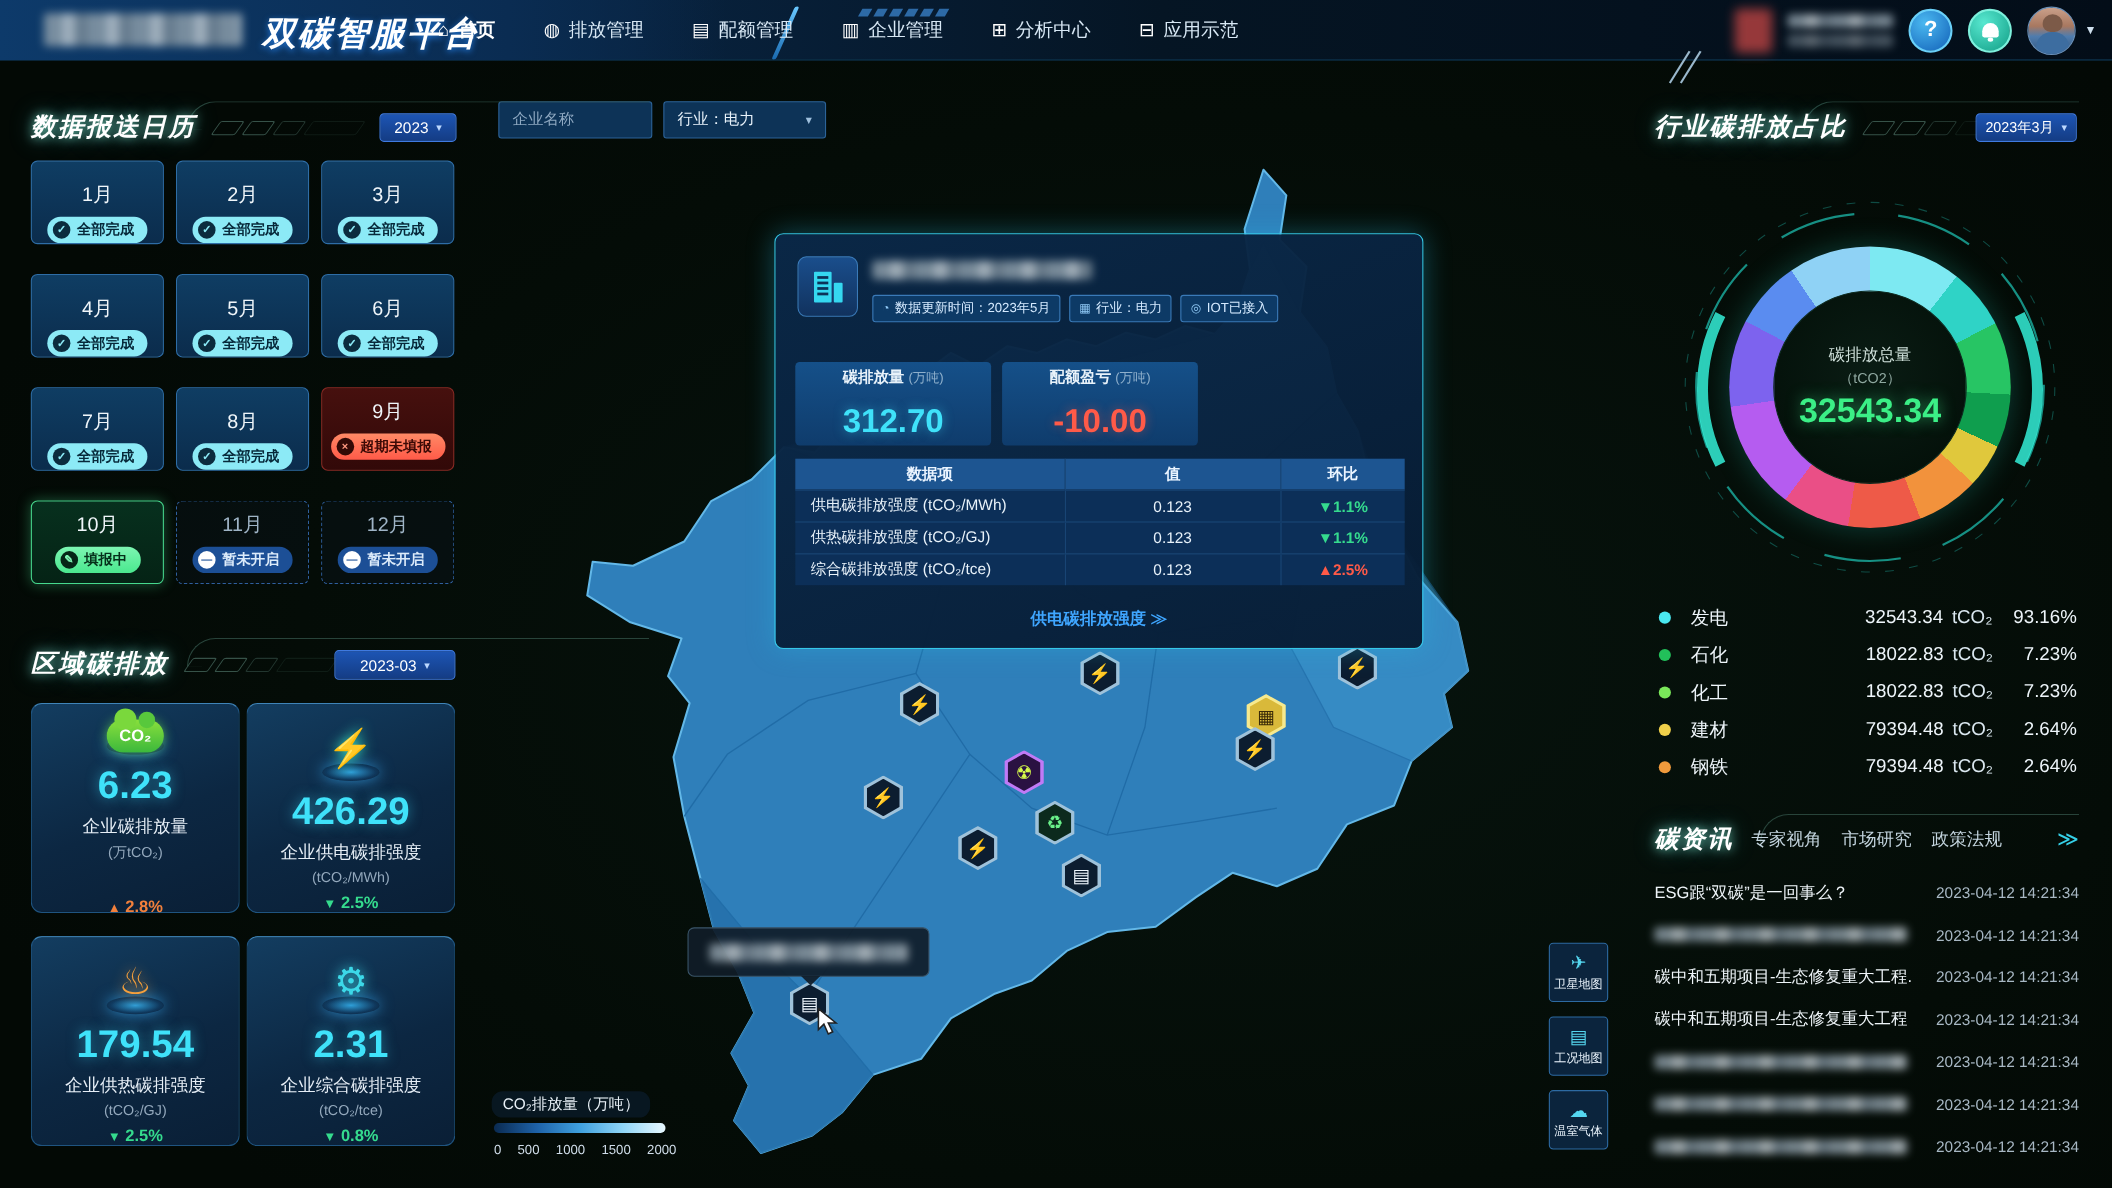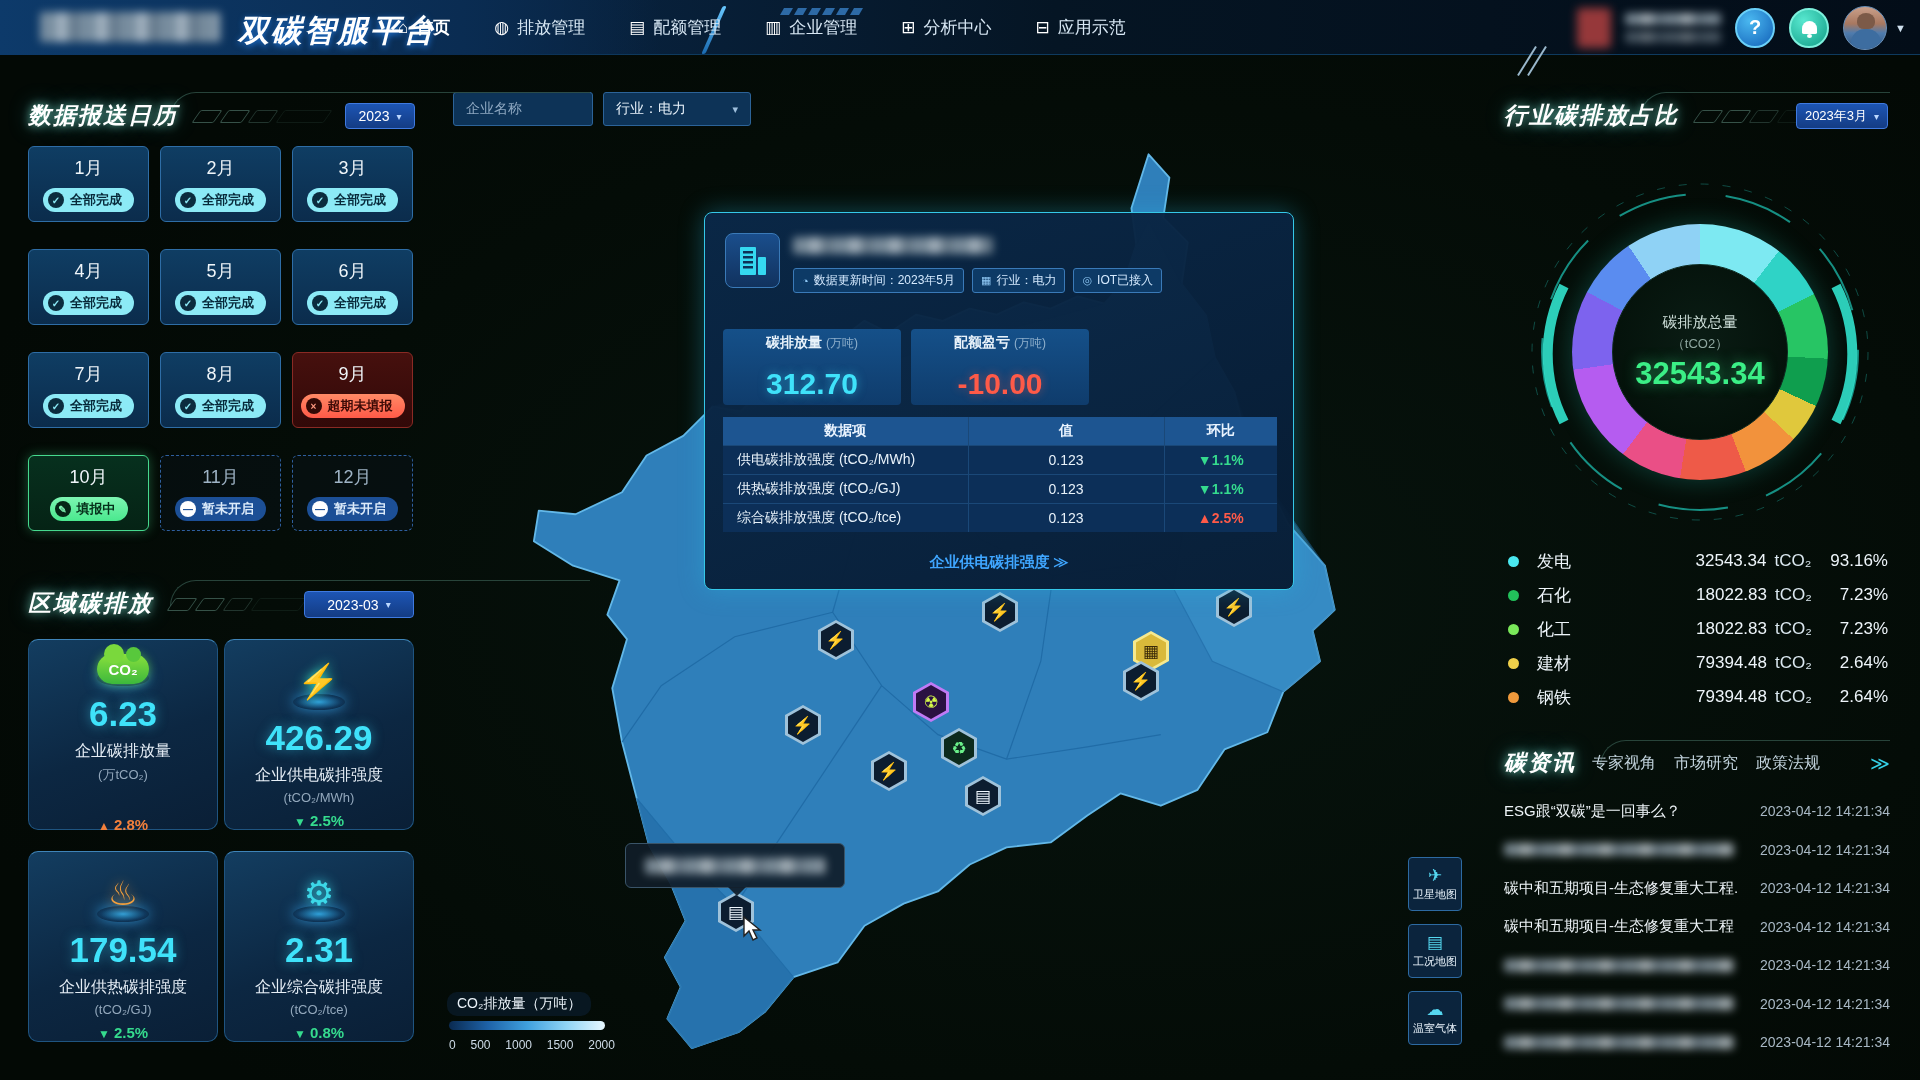--- a/index.html
+++ b/index.html
@@ -67,21 +67,21 @@
 
   
   #calendar-title { position:absolute; left:28px; top:100px; }
   #calendar-arc { left:170px; top:92px; width:420px; }
   #calendar-drop { left:345px; top:103px; width:70px; height:26px; }
   #month-grid { position:absolute; left:28px; top:146px; display:grid;
     grid-template-columns:repeat(3,121px); grid-auto-rows:76px; column-gap:11px; row-gap:27px; }
   .month-card { border-radius:6px; display:flex; flex-direction:column; align-items:center;
     justify-content:center; gap:8px; cursor:pointer; }
   .month-card .m-label { font-size:18px; color:#f0f6fa; }
-  .month-card.done { background:linear-gradient(180deg,#0f3d63,#0b2c4c); border:1px solid #2e6da6; }
+  .month-card.done { background:linear-gradient(180deg,#0f3d63,#0b2c4c); border:1px solid #2e6da6;justify-content:flex-end; }
   .month-card.overdue { background:linear-gradient(180deg,#46100e,#320908); border:1px solid #8a2a24; }
   .month-card.active { background:linear-gradient(180deg,#07301e,#052315); border:1px solid #46d98e;
     box-shadow:0 0 12px rgba(70,220,140,.35);}
   .month-card.pending { background:rgba(10,24,40,.25); border:1px dashed #2f5f9e; }
   .month-card.pending .m-label { color:#9fb4c6; }
   .pill { display:flex; align-items:center; gap:6px; font-size:13px; padding:3px 12px 3px 5px;
     border-radius:12px; font-weight:bold; }
   .pill .dot { width:16px; height:16px; border-radius:50%; display:flex; align-items:center;
     justify-content:center; font-size:10px; }
   .pill.done { background:#8ceaf6; color:#07293a; } .pill.done .dot { background:#0b2c3e; color:#8ceaf6; }
@@ -573,21 +573,21 @@
             <td>0.123</td>
             <td><span class="hb down">▼1.1%</span></td>
           </tr>
           <tr>
             <td class="item">综合碳排放强度 (tCO₂/tce)</td>
             <td>0.123</td>
             <td><span class="hb up">▲2.5%</span></td>
           </tr>
         </tbody>
     </table>
-    <div id="popup-link">企业供电碳排强度 ≫</div>
+    <div id="popup-link">供电碳排放强度 ≫</div>
   </div>
 
   <div id="scale-label">CO₂排放量（万吨）</div>
   <div id="scale-bar"></div>
   <div id="scale-ticks">
       <span>0</span>
       <span>500</span>
       <span>1000</span>
       <span>1500</span>
       <span>2000</span>

